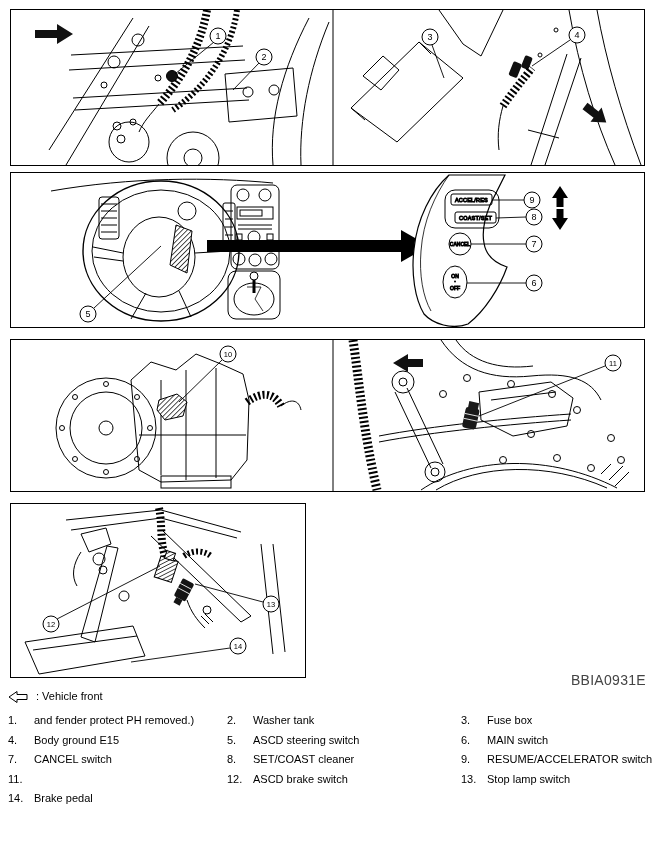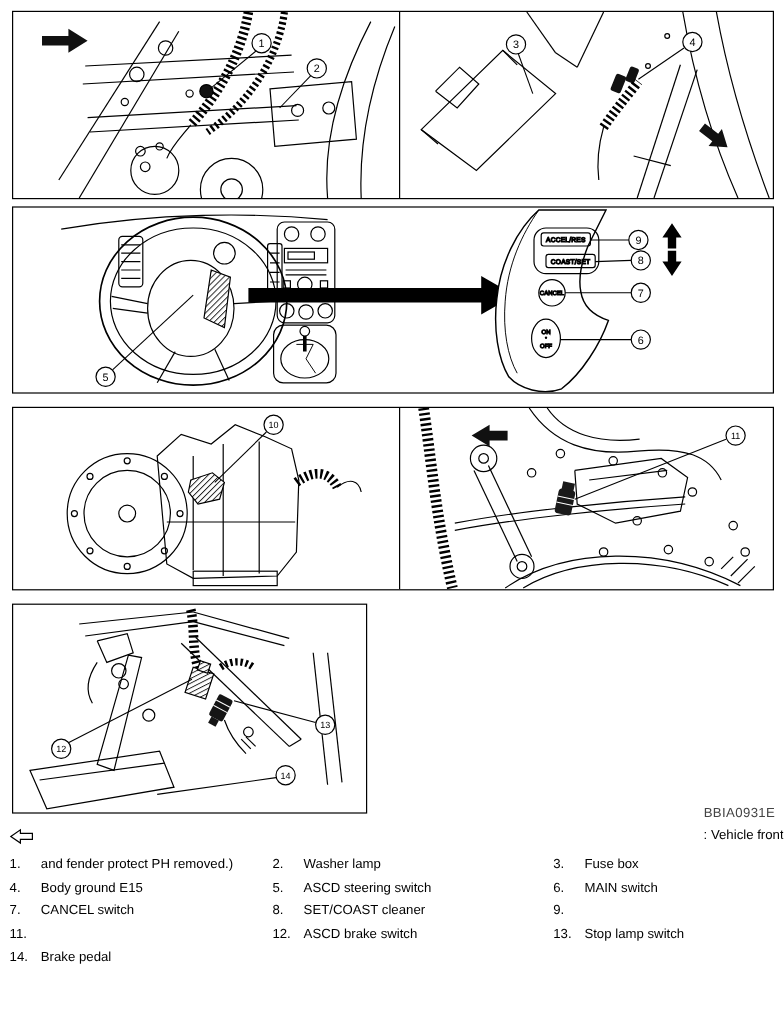--- a/index.html
+++ b/index.html
@@ -8,24 +8,24 @@
     font-family:"Liberation Sans",sans-serif;color:#000;overflow:hidden;
   }
   .panel{position:absolute;border:1px solid #000;background:#fff;box-sizing:border-box;}
   .panel svg{display:block;}
   svg text{font-family:"Liberation Sans",sans-serif;fill:#000;}
   .callout-num{font-size:9px;text-anchor:middle;}
   .callout-num2{font-size:7.5px;text-anchor:middle;}
   .pod-label{font-size:5.5px;text-anchor:middle;letter-spacing:.2px;}
   .pod-small{font-size:5px;text-anchor:middle;}
   .figure-code{
-    position:absolute;top:672px;right:7px;font-size:11px;color:#444;letter-spacing:.3px;
+    position:absolute;top:672px;right:7px;font-size:14px;color:#444;letter-spacing:.3px;
   }
   .legend{position:absolute;left:8px;top:690px;width:645px;font-size:11px;line-height:13.5px;}
-  .vehicle-front{display:flex;align-items:center;gap:8px;margin-bottom:10px;height:14px;justify-content:space-between;}
+  .vehicle-front{display:flex;align-items:center;gap:8px;margin-bottom:10px;height:14px;}
   .legend-grid{display:grid;grid-template-columns:219px 234px 192px;row-gap:6px;}
   .legend-item{display:flex;align-items:flex-start;}
   .legend-item .num{flex:0 0 26px;}
   .legend-item .txt span{display:block;}
 </style>
 </head>
 <body>
 
 <div class="page">
 
@@ -375,21 +375,21 @@
     <div class="legend-grid">
       <div class="legend-item">
         <span class="num">1.</span>
         <span class="txt">
             <span>and fender protect PH removed.)</span>
           </span>
       </div>
       <div class="legend-item">
         <span class="num">2.</span>
         <span class="txt">
-            <span>Washer lamp</span>
+            <span>Washer tank</span>
           </span>
       </div>
       <div class="legend-item">
         <span class="num">3.</span>
         <span class="txt">
             <span>Fuse box</span>
           </span>
       </div>
       <div class="legend-item">
         <span class="num">4.</span>
@@ -416,20 +416,23 @@
           </span>
       </div>
       <div class="legend-item">
         <span class="num">8.</span>
         <span class="txt">
             <span>SET/COAST cleaner</span>
           </span>
       </div>
       <div class="legend-item">
         <span class="num">9.</span>
+        <span class="txt">
+            <span>RESUME/ACCELERATOR switch</span>
+          </span>
       </div>
       <div class="legend-item">
         <span class="num">11.</span>
       </div>
       <div class="legend-item">
         <span class="num">12.</span>
         <span class="txt">
             <span>ASCD brake switch</span>
           </span>
       </div>

